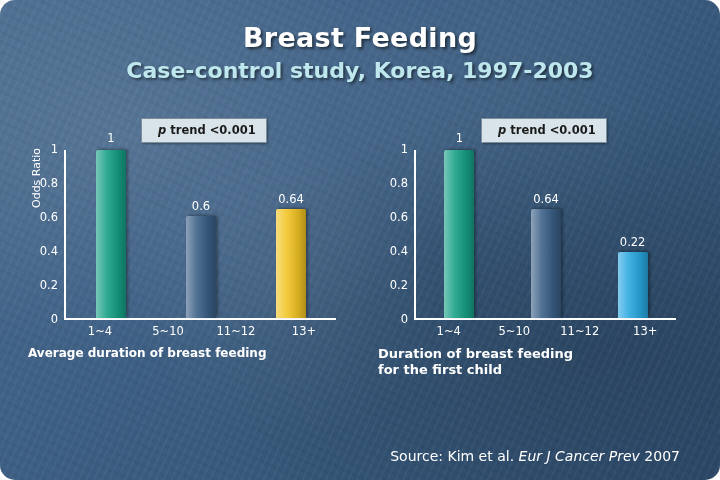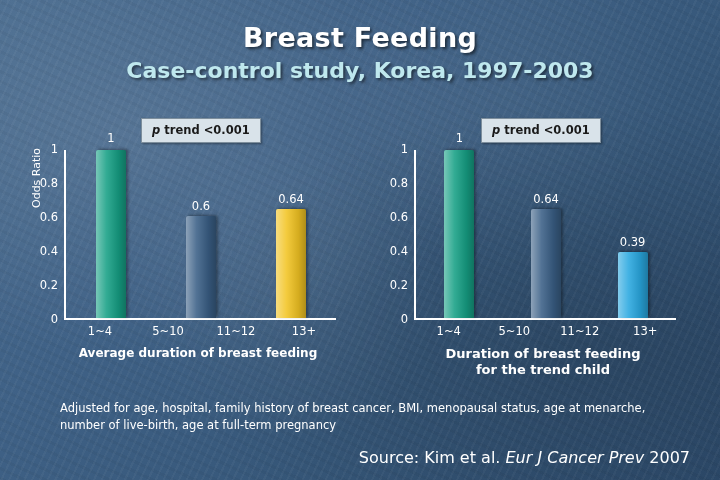--- a/index.html
+++ b/index.html
@@ -14,20 +14,21 @@
   }
   #slide {
     position: relative;
     width: 720px;
     height: 480px;
     background:
       radial-gradient(ellipse at 18% 28%, rgba(255,255,255,0.10) 0%, rgba(255,255,255,0) 45%),
       radial-gradient(ellipse at 82% 72%, rgba(0,0,0,0.16) 0%, rgba(0,0,0,0) 50%),
       linear-gradient(135deg, #4a6c8f 0%, #3f6186 35%, #365779 65%, #2e4c6d 100%);
     color: #ffffff;
+    border-radius: 15px;
   }
   
   #slide::before {
     content: "";
     position: absolute;
     inset: 0;
     background-image:
       repeating-linear-gradient(115deg, rgba(255,255,255,0.035) 0px, rgba(255,255,255,0.035) 2px, rgba(0,0,0,0) 2px, rgba(0,0,0,0) 7px),
       repeating-linear-gradient(25deg, rgba(0,0,0,0.035) 0px, rgba(0,0,0,0.035) 3px, rgba(255,255,255,0) 3px, rgba(255,255,255,0) 9px),
       radial-gradient(circle at 40% 60%, rgba(255,255,255,0.05) 0%, rgba(255,255,255,0) 30%),
@@ -67,21 +68,21 @@
   }
 
   
   .ptrend {
     position: absolute;
     background: #d9e3ea;
     border: 1px solid #7d8e9c;
     color: #1a1a1a;
     font-size: 11.5px;
     font-weight: bold;
-    padding: 4px 10px 5px 10px;
+    padding: 4px 10px 5px 16px;
     white-space: nowrap;
     box-shadow: 1px 1px 2px rgba(0,0,0,0.35);
   }
   .ptrend .ital { font-style: italic; }
   #ptrend-left  { left: 141px; top: 118px; }
   #ptrend-right { left: 481px; top: 118px; }
 
   
   .panel {
     position: absolute;
@@ -201,43 +202,43 @@
     width: 22%;
     text-align: center;
     font-size: 11.5px;
     color: #ffffff;
   }
 
   .axis-title {
     position: absolute;
     top: 196px;
     width: 100%;
-    text-align: center;
+    text-align: left;
     font-size: 12px;
     font-weight: bold;
     color: #ffffff;
     line-height: 1.25;
   }
   #panel-right .axis-title { font-size: 13px; }
 
   
   .footnote {
     position: absolute;
     left: 60px;
     top: 400px;
     width: 600px;
     font-size: 11.5px;
     line-height: 1.45;
     color: #ffffff;
   }
   .source {
     position: absolute;
-    right: 30px;
+    right: 40px;
     top: 448px;
-    font-size: 16px;
+    font-size: 14px;
     color: #ffffff;
   }
   .source .ital { font-style: italic; }
 </style>
 </head>
 <body>
 
 <div id="slide">
   <div id="content">
 
@@ -306,38 +307,37 @@
           <div class="bars" id="bars-right">
               <div class="bar-slot">
                 <div class="bar-value" style="bottom: 173px;">1</div>
                 <div class="bar" style="height: 170px; background: rgb(22, 160, 133);"></div>
               </div>
               <div class="bar-slot">
                 <div class="bar-value" style="bottom: 111.8px;">0.64</div>
                 <div class="bar" style="height: 108.8px; background: rgb(58, 95, 134);"></div>
               </div>
               <div class="bar-slot">
-                <div class="bar-value" style="bottom: 69.3px;">0.39</div>
+                <div class="bar-value" style="bottom: 69.3px;">0.22</div>
                 <div class="bar" style="height: 66.3px; background: rgb(41, 168, 224);"></div>
               </div>
             </div>
         </div>
         <div class="xticks" id="xticks-right">
             <div class="xtick">1~4</div>
             <div class="xtick">5~10</div>
             <div class="xtick">11~12</div>
             <div class="xtick">13+</div>
           </div>
         <div class="axis-title">
           <span>Duration of breast feeding</span><br>
-          <span>for the trend child</span>
+          <span>for the first child</span>
         </div>
       </div>
     </div>
 
-    <div class="footnote">Adjusted for age, hospital, family history of breast cancer, BMI, menopausal status, age at menarche, number of live-birth, age at full-term pregnancy</div>
 
     <div class="source">
       <span>Source: Kim et al. </span><span class="ital">Eur J Cancer Prev</span><span> 2007</span>
     </div>
 
   </div>
 </div>
 
 </body></html>

